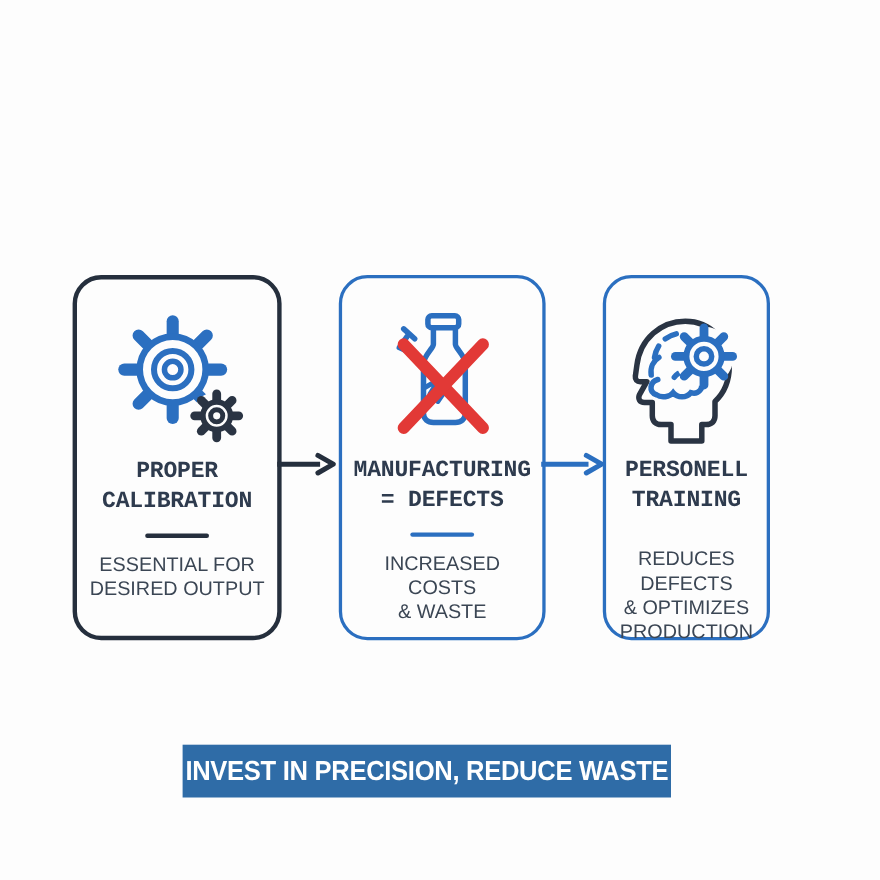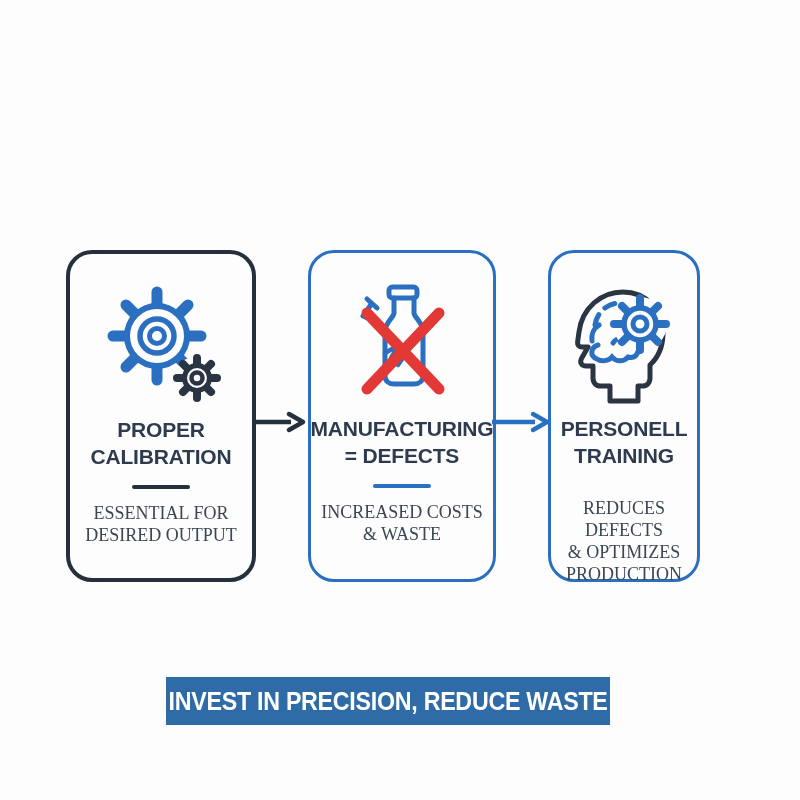--- a/index.html
+++ b/index.html
@@ -30,30 +30,30 @@
   .card-1{left:66px;width:190px;border:4px solid #252f3d;}
   .card-2{left:308px;width:188px;border:3px solid #2b6fc0;}
   .card-3{left:548px;width:152px;border:3px solid #1d4ed8;align-items:center;}
 
   .card-icon{margin-top:26px;flex:0 0 auto;}
 
   .card-title{
     margin:8px 0 0;padding:0 4px;
     font-size:21px;line-height:27px;font-weight:bold;
     letter-spacing:-0.2px;
-    color:#2e3b4e;text-align:center;white-space:pre-line;
+    color:#2e3b4e;text-align:center;white-space:pre-line;font-family:Liberation Mono, monospace;
   }
   .divider{
     margin-top:15px;width:58px;height:4px;border-radius:2px;
     background:#252f3d;
   }
   .card-subtitle{
     margin:13px 0 0;padding:0 6px;
     font-size:18px;line-height:22px;font-weight:normal;
-    color:#3b4654;text-align:center;white-space:pre-line;font-family:Liberation Serif, serif;
+    color:#3b4654;text-align:center;white-space:pre-line;
   }
 
   svg.arrow{position:absolute;top:410px;}
   .arrow-1{left:250px;color:#252f3d;}
   .arrow-2{left:490px;color:#2b6fc0;}
 
   .banner{
     position:absolute;left:166px;top:677px;width:444px;height:48px;
     background:#2f6ca7;
     display:flex;align-items:center;justify-content:center;

